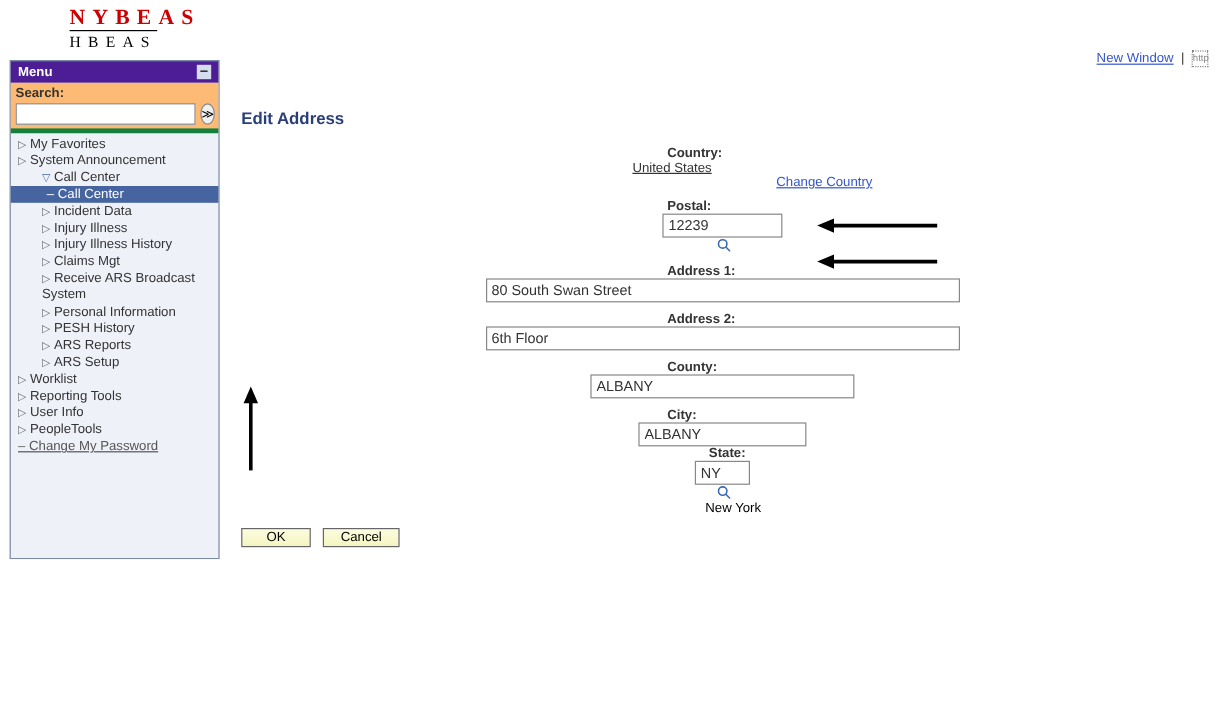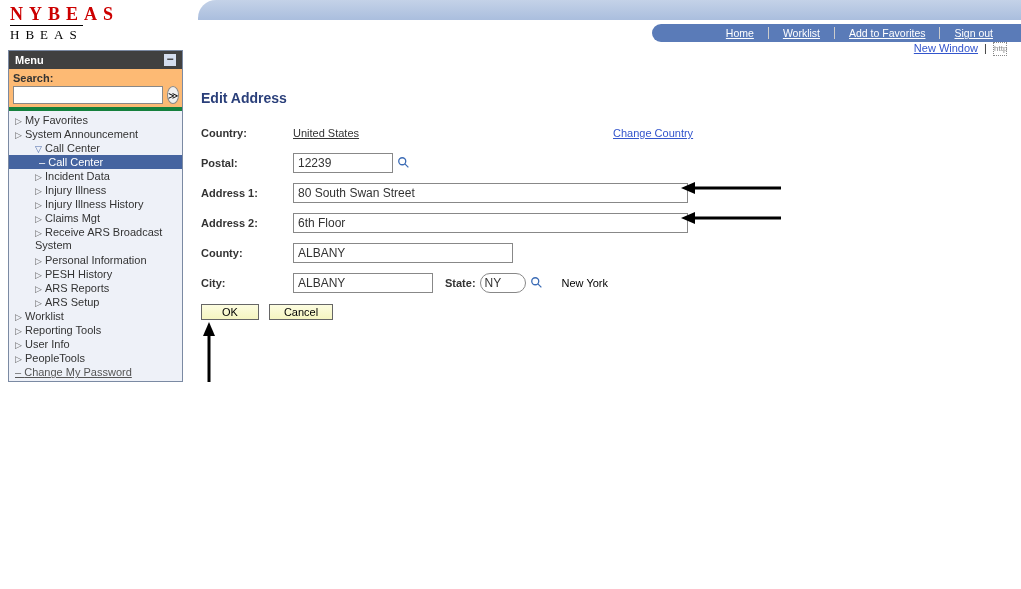--- a/index.html
+++ b/index.html
@@ -1,32 +1,32 @@
 <!DOCTYPE html>
 <html><head>
 <meta charset="utf-8">
 <style>
 * { box-sizing: border-box; margin: 0; padding: 0; }
 body { font-family: Arial, sans-serif; font-size: 11px; background: #fff; }
 
-.header-row { display: flex; align-items: flex-start; height: 42px; }
+.header-row { display: flex; align-items: flex-start; height: 42px; margin-left: 48px; }
 .logo { padding: 4px 10px 2px 10px; width: 178px; }
 .logo-text { font-family: serif; font-weight: bold; letter-spacing: 6px; color: #cc0000; font-size: 18px; }
 .logo-sub { font-family: serif; letter-spacing: 6px; font-size: 13px; color: #000; border-top: 1px solid #000; display: inline-block; padding-top: 1px; }
 
 .header-bar-wrap { flex: 1; position: relative; height: 42px; }
 .header-top-band { position: absolute; left: 20px; right: 0; top: 0; height: 20px; background: linear-gradient(#c4d2e8, #aabede); border-top-left-radius: 18px; }
 .header-nav-band { position: absolute; right: 0; bottom: 0; height: 18px; background: #5a7bb8; border-top-left-radius: 14px; border-bottom-left-radius: 14px; padding: 0 14px 0 60px; display: flex; align-items: center; }
 .header-nav-band a { color: #fff; text-decoration: underline; font-size: 10.5px; padding: 0 14px; border-left: 1px solid #ccc; }
 .header-nav-band a:first-child { border-left: none; }
 
 .layout { display: flex; }
 
 .sidebar { width: 175px; margin: 8px 0 0 8px; border: 1px solid #7b8aa3; background: #eef1f8; }
-.menu-header { background: #404040; color: #fff; font-weight: bold; padding: 3px 6px; display: flex; justify-content: space-between; align-items: center; }
+.menu-header { background: #4c1d95; color: #fff; font-weight: bold; padding: 3px 6px; display: flex; justify-content: space-between; align-items: center; }
 .menu-header .collapse { width: 12px; height: 12px; background: #d4ddee; color: #333; text-align: center; line-height: 10px; font-size: 12px; font-weight: bold; cursor: pointer; }
 .search-section { background: #fdba74; padding: 3px 4px; border-bottom: 4px solid #15803d; }
 .search-section label { font-weight: bold; color: #333; display: block; margin-bottom: 2px; }
 .search-row { display: flex; gap: 4px; align-items: center; }
 .search-row input { flex: 1; border: 1px solid #888; height: 18px; padding: 1px 3px; font-size: 11px; }
 .search-go { width: 18px; height: 18px; border: 1px solid #888; border-radius: 50%; background: #f0f0f0; display: flex; align-items: center; justify-content: center; cursor: pointer; font-size: 10px; }
 
 .nav-tree { padding: 2px 0; }
 .nav-tree li { list-style: none; }
 .nav-item { padding: 1px 4px 1px 6px; color: #333; cursor: pointer; white-space: nowrap; }
@@ -42,50 +42,41 @@
 .nav-item.changepw { color: #555; text-decoration: underline; }
 
 .content { flex: 1; padding: 6px 18px 10px 18px; position: relative; }
 .top-links { position: absolute; right: 14px; top: 0; font-size: 11px; }
 .top-links a { color: #3355cc; text-decoration: underline; }
 .top-links .sep { color: #333; padding: 0 3px; }
 .help-icon { display: inline-block; width: 14px; height: 14px; border: 1px dotted #888; color: #888; font-size: 8px; text-align: center; vertical-align: middle; line-height: 12px; }
 
 .page-title { color: #2a3f7a; font-weight: bold; font-size: 14px; margin: 42px 0 16px 0; }
 
-.form-row { display: flex; align-items: center; margin-bottom: 8px; min-height: 22px; }
+.form-row { display: flex; align-items: center; margin-bottom: 8px; min-height: 22px; flex-direction: column; }
 .form-label { width: 92px; font-weight: bold; color: #333; }
 .form-val-text { color: #333; }
 .form-link { color: #3355cc; text-decoration: underline; margin-left: 170px; }
 .text-input { border: 1px solid #888; height: 20px; padding: 1px 4px; font-size: 12px; color: #333; }
 .lookup { display: inline-block; width: 14px; height: 14px; margin-left: 4px; }
 .lookup svg { width: 14px; height: 14px; }
 
 .btn-row { margin-top: 10px; display: flex; gap: 10px; }
 .btn { border: 1px solid #666; padding: 1px 14px; font-size: 11px; cursor: pointer; background: linear-gradient(#fcfce0,#f5f5c0); }
 
 .arrow-annot { position: absolute; }
 .arrow-annot svg { overflow: visible; }
 </style>
 </head>
 <body>
 
 <div class="header-row">
   <div class="logo">
     <div class="logo-text">NYBEAS</div>
     <div class="logo-sub">HBEAS</div>
-  </div>
-  <div class="header-bar-wrap">
-    <div class="header-top-band"></div>
-    <div class="header-nav-band">
-      <a href="#">Home</a>
-      <a href="#">Worklist</a>
-      <a href="#">Add to Favorites</a>
-      <a href="#">Sign out</a>
-    </div>
   </div>
 </div>
 
 <div class="layout">
 
   <div class="sidebar">
     <div class="menu-header">
       <span>Menu</span>
       <span class="collapse">−</span>
     </div>
@@ -204,21 +195,21 @@
 
     <div class="form-row">
       <div class="form-label">County:</div>
       <input class="text-input" style="width: 220px;" value="ALBANY">
     </div>
 
     <div class="form-row">
       <div class="form-label">City:</div>
       <input class="text-input" style="width: 140px;" value="ALBANY">
       <div class="form-label" style="width:auto; margin-left:12px; margin-right:4px;">State:</div>
-      <input class="text-input" style="width: 46px; border-radius: 10px;" value="NY">
+      <input class="text-input" style="width: 46px;" value="NY">
       <span class="lookup">
         <svg viewBox="0 0 16 16">
             <circle cx="6" cy="6" r="4" fill="none" stroke="#3b6bb5" stroke-width="1.5"></circle>
             <line x1="9" y1="9" x2="13" y2="13" stroke="#3b6bb5" stroke-width="1.5"></line>
           </svg>
       </span>
       <span style="margin-left:18px;">New York</span>
     </div>
 
     <div class="btn-row">

